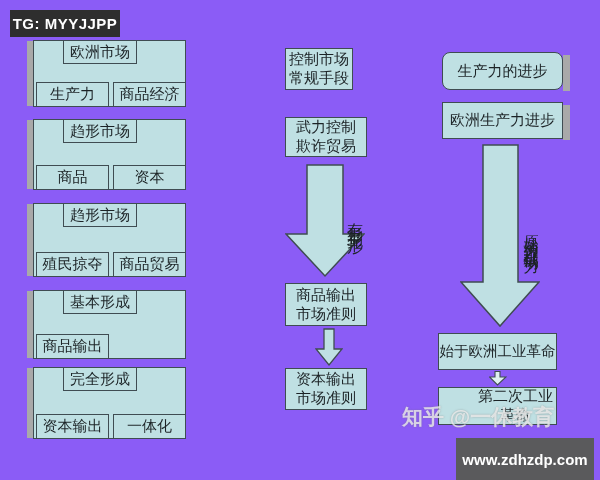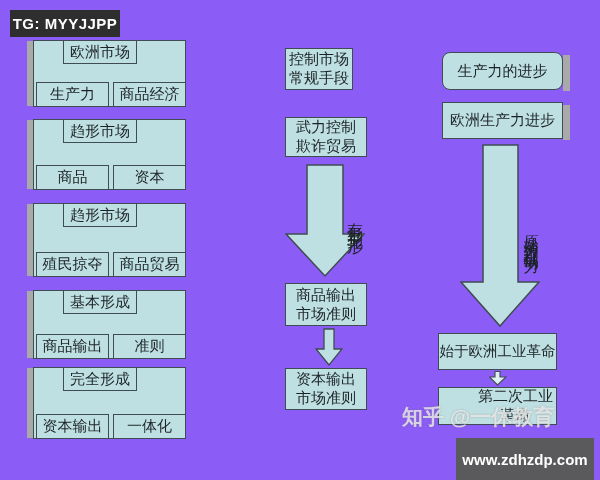--- a/index.html
+++ b/index.html
@@ -84,21 +84,20 @@
 
   <div class="abs lgroup" style="top:203px;height:74px;">
     <div class="dbox lg-title">趋形市场</div>
     <div class="dbox lg-bl">殖民掠夺</div>
     <div class="dbox lg-br">商品贸易</div>
   </div>
 
   <div class="abs lgroup" style="top:290px;height:69px;">
     <div class="dbox lg-title">基本形成</div>
     <div class="dbox lg-bl">商品输出</div>
-    <div class="dbox lg-br">准则</div>
   </div>
 
   <div class="abs lgroup" style="top:367px;height:72px;">
     <div class="dbox lg-title">完全形成</div>
     <div class="dbox lg-bl">资本输出</div>
     <div class="dbox lg-br">一体化</div>
   </div>
 
   <div class="abs dbox" style="left:285px;top:48px;width:68px;height:42px;font-family:Liberation Serif, serif;">控制市场
 常规手段</div>

